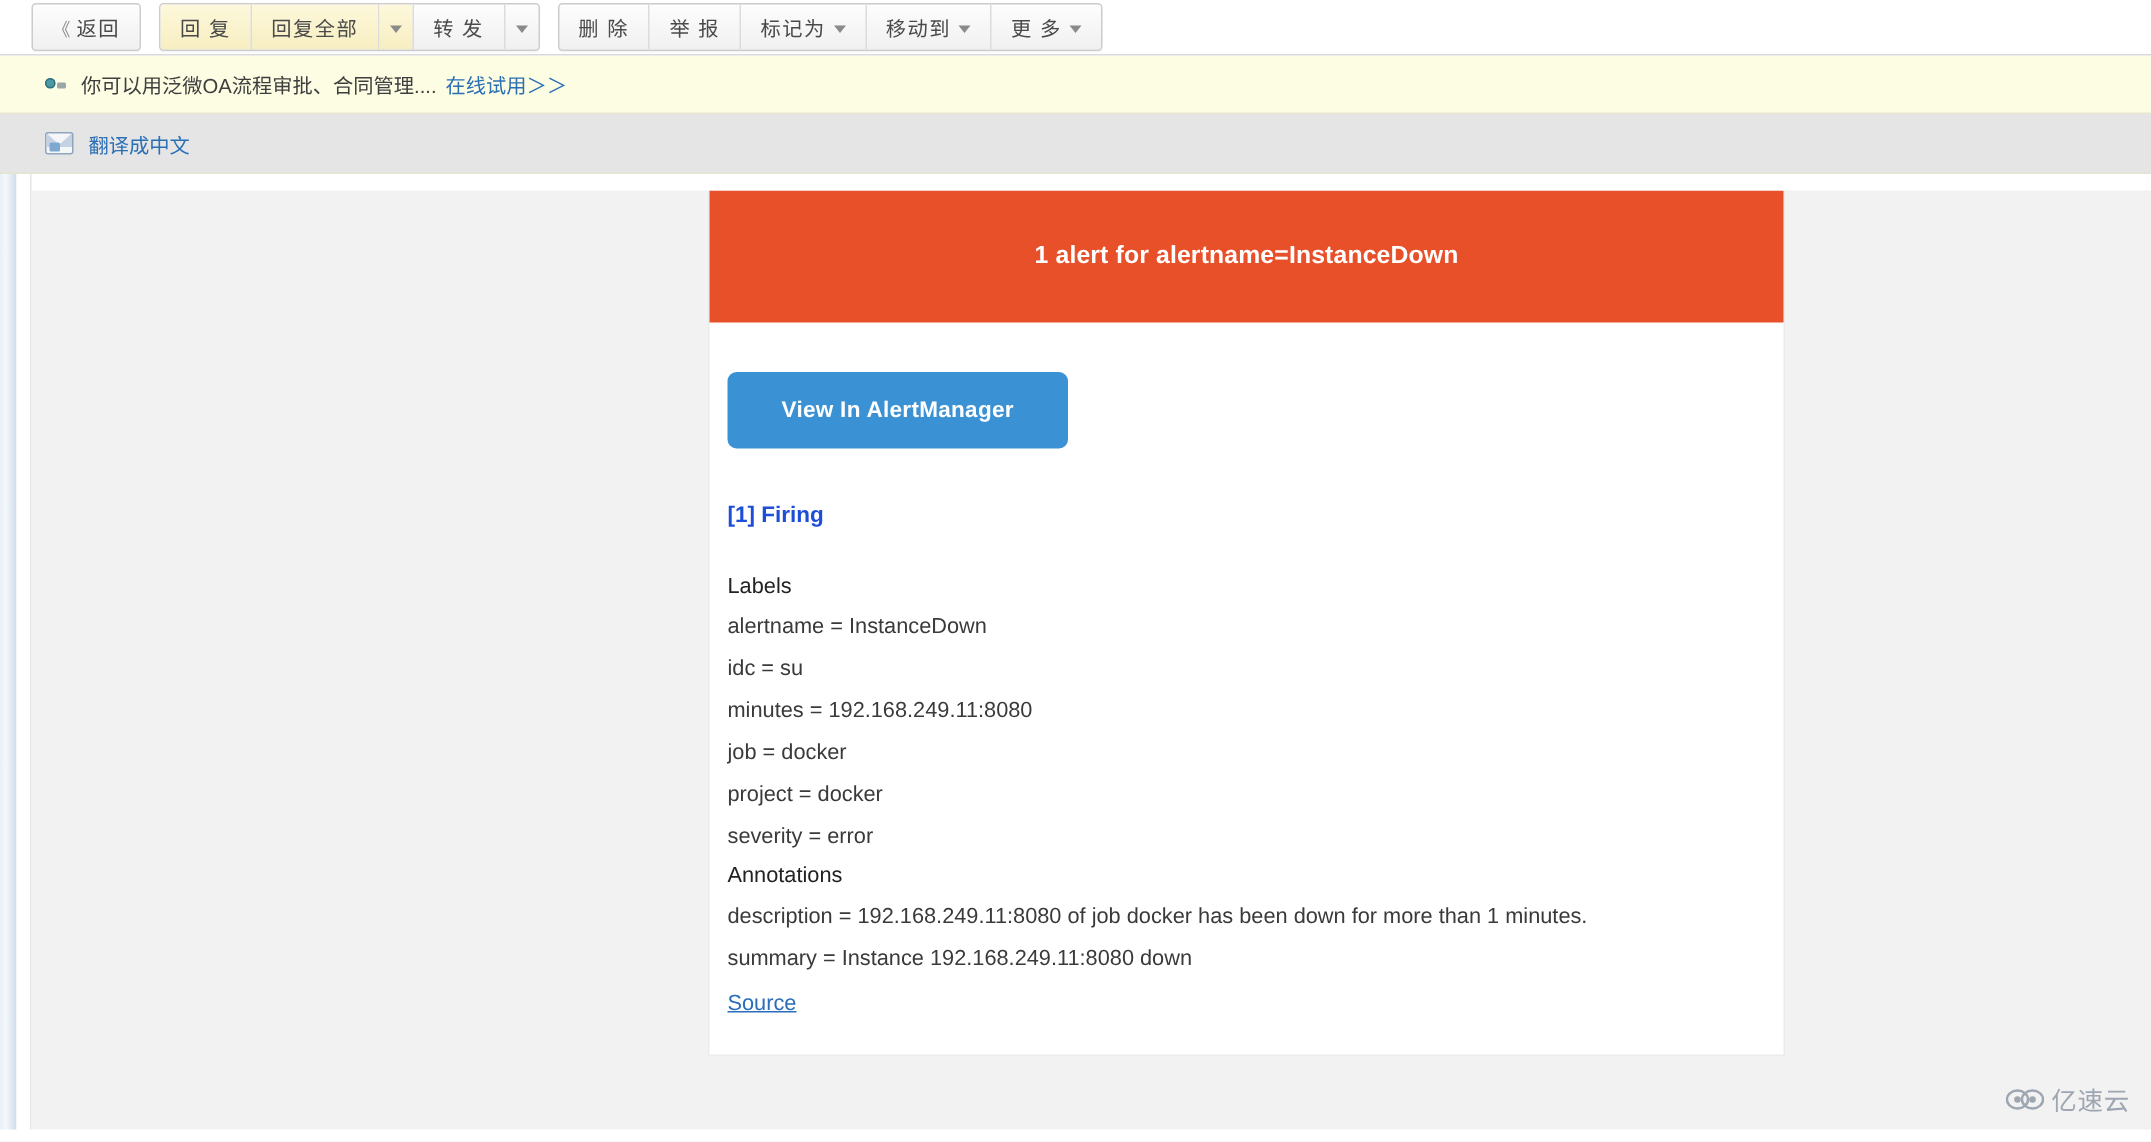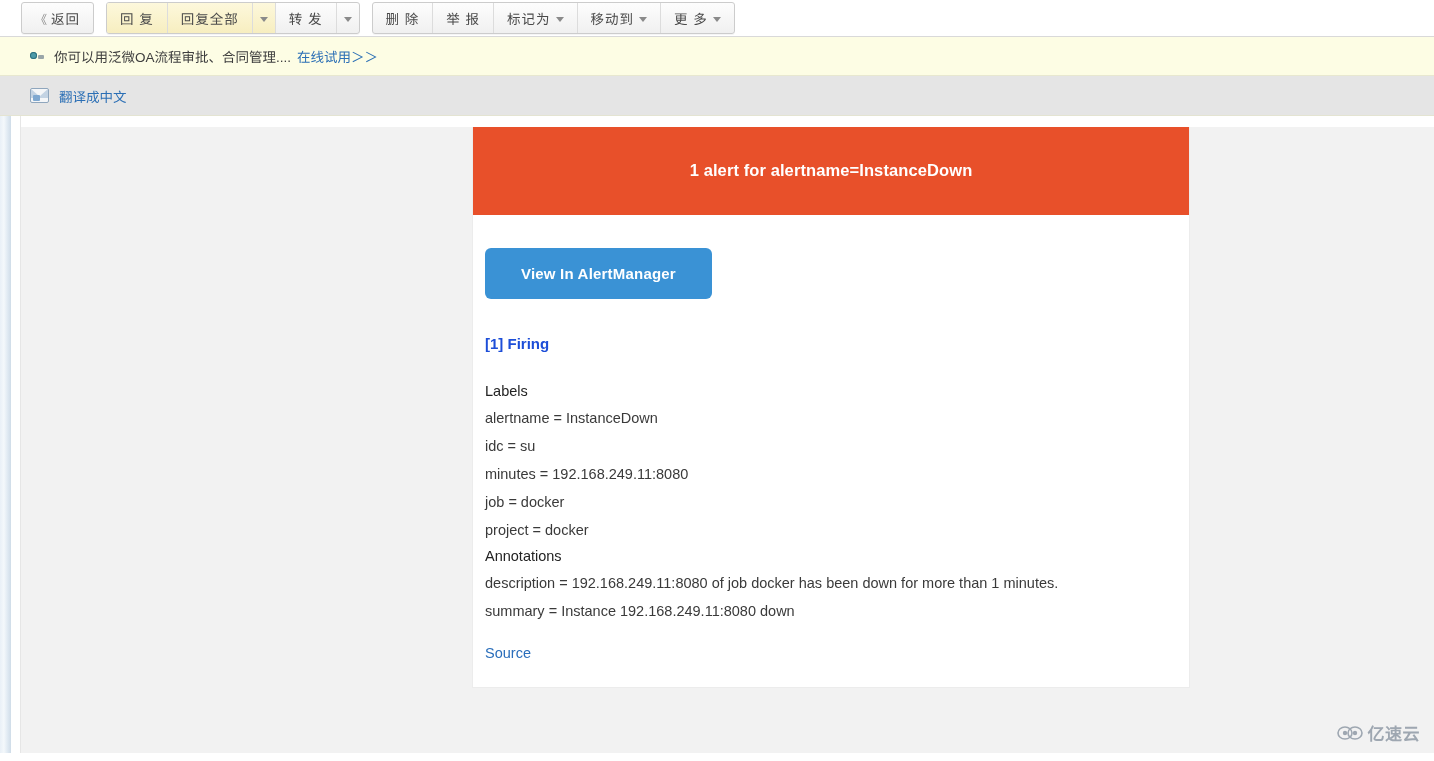--- a/index.html
+++ b/index.html
@@ -248,41 +248,42 @@
   .section-head.tight { margin-top: 9px; }
   .kv-line {
     font-size: 14.5px;
     color: #3a3a3a;
     margin: 12px 0 0 0;
     line-height: 1.1;
     white-space: nowrap;
   }
   .src-link {
     display: inline-block;
-    margin-top: 25px;
+    margin-top: 13px;
     font-size: 14.5px;
     color: #2a6ebb;
+    text-decoration: underline;
     cursor: pointer;
   }
 
   
   .watermark {
     position: absolute;
     right: 14px;
     bottom: 8px;
     display: flex;
     align-items: center;
     gap: 5px;
     opacity: 0.95;
     pointer-events: none;
   }
   .wm-text {
     font-size: 17px;
     color: #9aa3ae;
-    font-weight: bold;
+    font-weight: normal;
     letter-spacing: 0.5px;
     font-family: "DejaVu Sans", "Liberation Sans", sans-serif;
   }
 </style>
 </head>
 <body>
 
 <div class="toolbar">
 
   <div class="btn-group">
@@ -351,20 +352,21 @@
 
         <div class="firing-title">[1] Firing</div>
 
         <div class="section-head">Labels</div>
 
         <div class="kv-line">alertname = InstanceDown</div>
         <div class="kv-line">idc = su</div>
         <div class="kv-line">minutes = 192.168.249.11:8080</div>
         <div class="kv-line">job = docker</div>
         <div class="kv-line">project = docker</div>
+        <div class="kv-line">severity = error</div>
 
         <div class="section-head tight">Annotations</div>
 
         <div class="kv-line">description = 192.168.249.11:8080 of job docker has been down for more than 1 minutes.</div>
         <div class="kv-line">summary = Instance 192.168.249.11:8080 down</div>
 
         <a class="src-link">Source</a>
 
       </div>
     </div>

